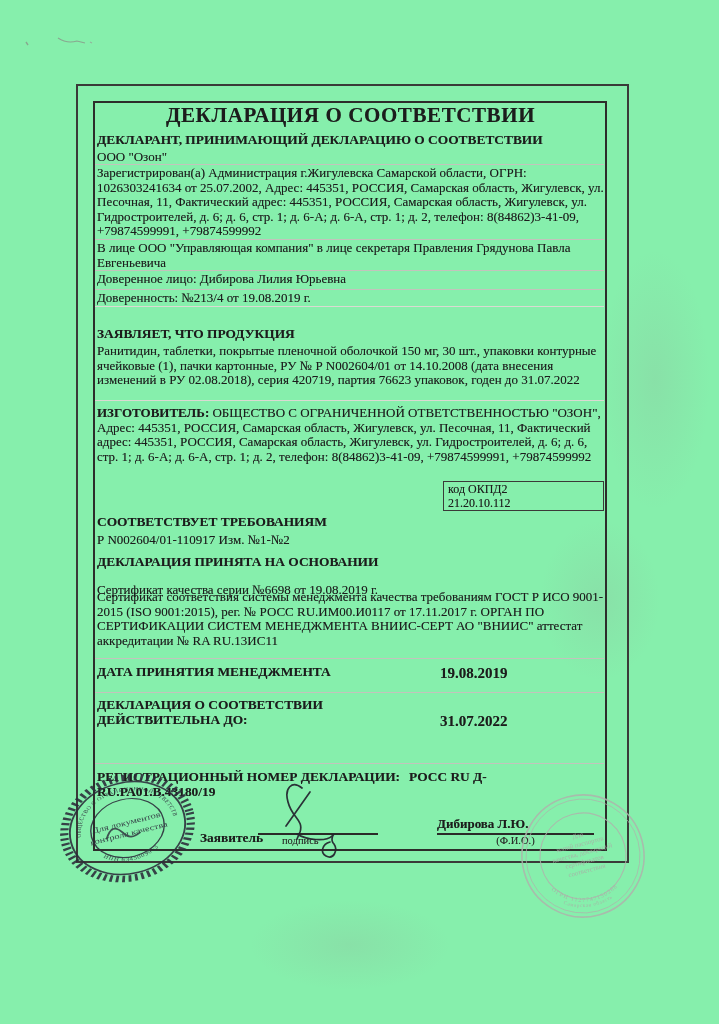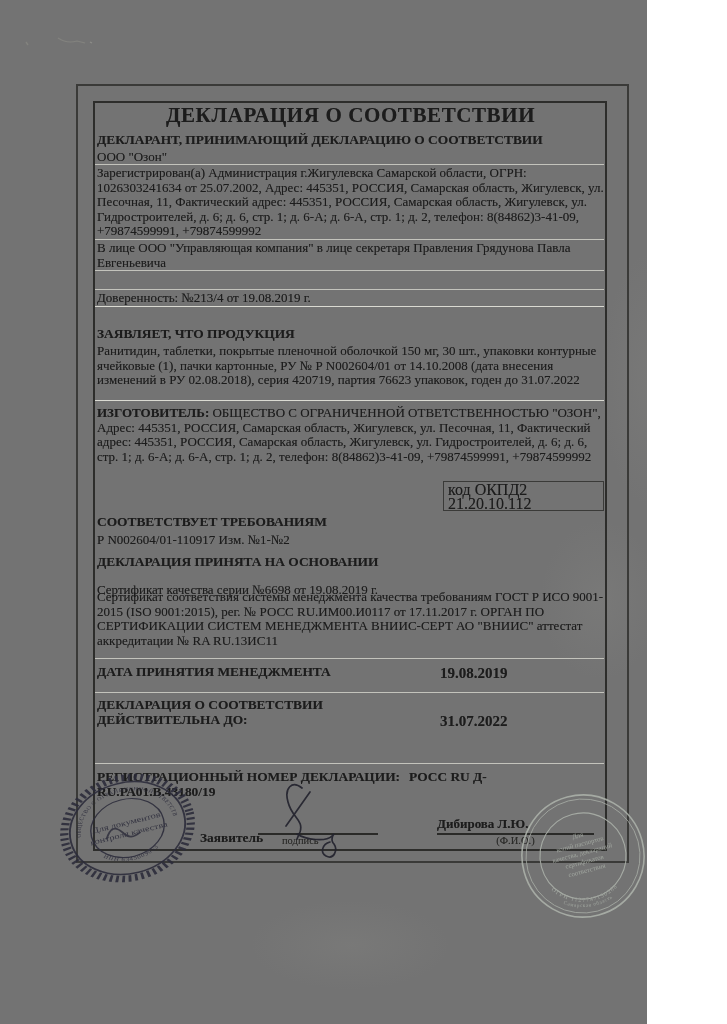--- a/index.html
+++ b/index.html
@@ -1,33 +1,33 @@
 <!DOCTYPE html>
 <html><head>
 <meta charset="utf-8">
 <style>
   html,body{margin:0;padding:0;}
   .page{
     position:relative;
-    width:647px;height:1024px;
-    background:#737373;
+    width:719px;height:1024px;
+    background:#86efac;
     overflow:hidden;
     font-family:"Liberation Serif","DejaVu Serif",serif;
     color:#1c1c1c;
   }
   .smudge{position:absolute;background:radial-gradient(closest-side,rgba(150,150,145,.16),rgba(150,150,145,0));pointer-events:none;}
   .frame-outer{position:absolute;left:76px;top:84px;width:549px;height:775px;border:2px solid #3a3a38;}
   .frame-inner{position:absolute;left:93px;top:101px;width:510px;height:746px;border:2px solid #2d2d2b;}
   .txt{position:absolute;left:97px;width:507px;font-size:13px;line-height:14.6px;text-shadow:0 0 .4px rgba(20,20,20,.4);}
   .b{font-weight:bold;}
   .title{top:103px;text-align:center;font-size:21px;font-weight:bold;letter-spacing:.6px;line-height:24px;}
   .h{font-weight:bold;font-size:13.4px;}
   .sep{position:absolute;left:95px;width:509px;height:1px;background:#c3c3bc;}
   .sep.light{background:#dadad2;}
-  .okpd-box{position:absolute;left:443px;top:481px;width:155px;height:27px;border:1.5px solid #3a3a38;font-size:16px;line-height:13.5px;padding:1px 0 0 4px;text-shadow:0 0 .4px rgba(20,20,20,.4);}
+  .okpd-box{position:absolute;left:443px;top:481px;width:155px;height:27px;border:1.5px solid #3a3a38;font-size:12px;line-height:13.5px;padding:1px 0 0 4px;text-shadow:0 0 .4px rgba(20,20,20,.4);}
   .dateval{position:absolute;left:440px;font-weight:bold;font-size:15px;text-shadow:0 0 .4px rgba(20,20,20,.4);}
   .sigline{position:absolute;height:1.5px;background:#2a2a28;}
   .sigcap{position:absolute;font-size:10.5px;color:#2a2a28;text-shadow:0 0 .3px rgba(20,20,20,.4);}
   .stamp-left{position:absolute;left:58px;top:770px;transform:rotate(-14deg) scaleX(1.28);opacity:.88;}
   .stamp-right{position:absolute;left:508px;top:781px;transform:rotate(-15deg);opacity:.85;}
   .signature-svg{position:absolute;left:240px;top:780px;opacity:.92;}
   .penmarks{position:absolute;left:18px;top:28px;opacity:.7;}
   .regline .v{margin-left:9px;}
 </style>
 </head>
@@ -50,20 +50,21 @@
 
   <div class="txt title">ДЕКЛАРАЦИЯ О СООТВЕТСТВИИ</div>
 
   <div class="txt h" style="top:133px;">ДЕКЛАРАНТ, ПРИНИМАЮЩИЙ ДЕКЛАРАЦИЮ О СООТВЕТСТВИИ</div>
   <div class="txt" style="top:150px;">ООО "Озон"</div>
   <div class="sep" style="top:164px;"></div>
   <div class="txt" style="top:166px;">Зарегистрирован(а) Администрация г.Жигулевска Самарской области, ОГРН: 1026303241634 от 25.07.2002, Адрес: 445351, РОССИЯ, Самарская область, Жигулевск, ул. Песочная, 11, Фактический адрес: 445351, РОССИЯ, Самарская область, Жигулевск, ул. Гидростроителей, д. 6; д. 6, стр. 1; д. 6-А; д. 6-А, стр. 1; д. 2, телефон: 8(84862)3-41-09, +79874599991, +79874599992</div>
   <div class="sep" style="top:239px;"></div>
   <div class="txt" style="top:241px;">В лице ООО "Управляющая компания"  в лице секретаря Правления Грядунова Павла Евгеньевича</div>
   <div class="sep" style="top:270px;"></div>
+  <div class="txt" style="top:272px;">Доверенное лицо: Дибирова Лилия Юрьевна</div>
   <div class="sep" style="top:289px;"></div>
   <div class="txt" style="top:291px;">Доверенность: №213/4 от 19.08.2019 г.</div>
   <div class="sep light" style="top:306px;"></div>
 
   <div class="txt h" style="top:327px;">ЗАЯВЛЯЕТ, ЧТО ПРОДУКЦИЯ</div>
   <div class="txt" style="top:344px;">Ранитидин, таблетки, покрытые пленочной оболочкой 150 мг, 30 шт., упаковки контурные ячейковые (1), пачки картонные, РУ № Р N002604/01 от 14.10.2008 (дата внесения изменений в РУ 02.08.2018), серия 420719, партия 76623 упаковок, годен до 31.07.2022</div>
   <div class="sep light" style="top:400px;"></div>
 
   <div class="txt" style="top:406px;"><span class="b">ИЗГОТОВИТЕЛЬ:</span><span> ОБЩЕСТВО С ОГРАНИЧЕННОЙ ОТВЕТСТВЕННОСТЬЮ "ОЗОН", Адрес: 445351, РОССИЯ, Самарская область, Жигулевск, ул. Песочная, 11, Фактический адрес: 445351, РОССИЯ, Самарская область, Жигулевск, ул. Гидростроителей, д. 6; д. 6, стр. 1; д. 6-А; д. 6-А, стр. 1; д. 2, телефон: 8(84862)3-41-09, +79874599991, +79874599992</span></div>
 

